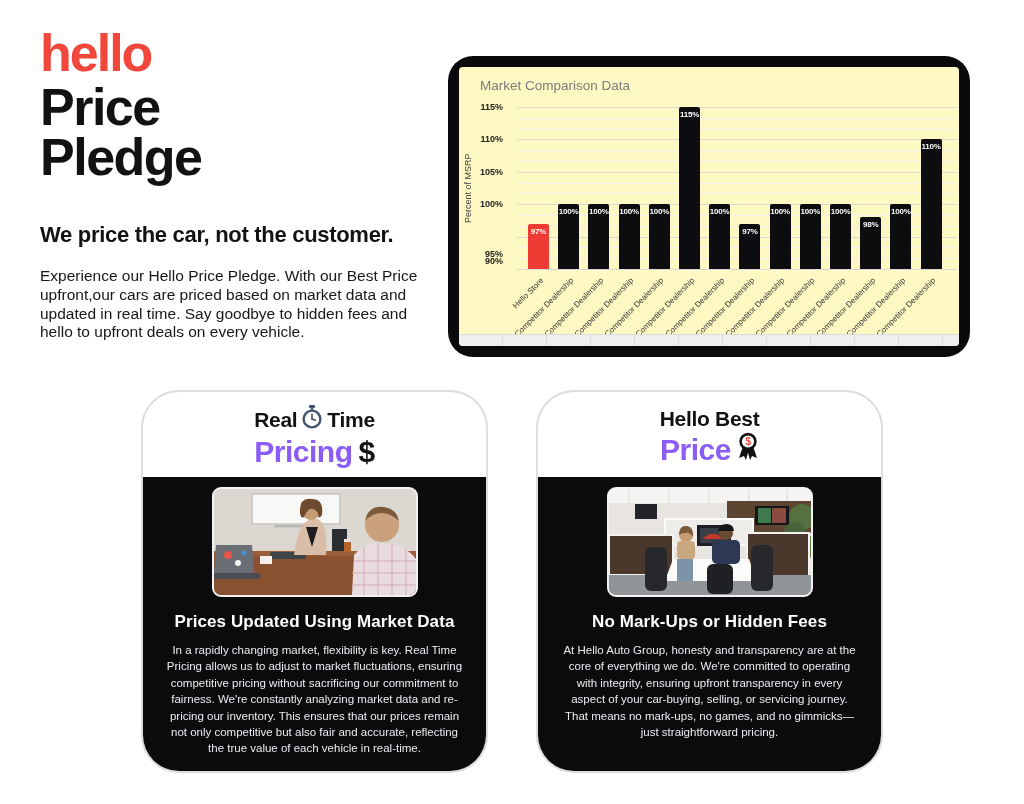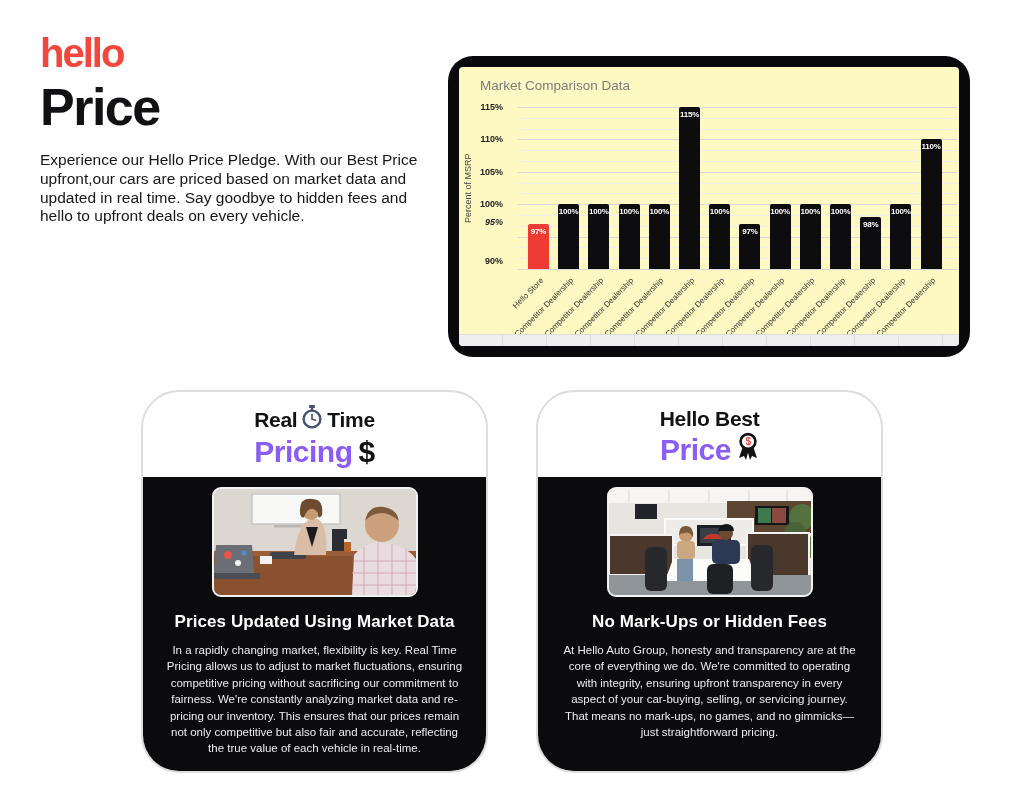--- a/index.html
+++ b/index.html
@@ -1,21 +1,21 @@
 <!DOCTYPE html>
 <html><head>
 <meta charset="utf-8">
 <style>
   html,body{margin:0;padding:0;background:#fff;}
   body{font-family:"Liberation Sans",sans-serif;-webkit-font-smoothing:antialiased;}
   .page{position:relative;width:1024px;height:804px;background:#fff;overflow:hidden;}
 
   
   .intro{position:absolute;left:40px;top:24px;width:412px;}
-  .logo{color:#F2473C;font-size:40px;font-weight:700;line-height:58px;letter-spacing:-2px;}
+  .logo{color:#F2473C;font-size:52px;font-weight:700;line-height:58px;letter-spacing:-2px;}
   .main-title{font-size:52px;font-weight:700;line-height:50px;color:#121215;letter-spacing:-1.5px;}
   .tagline{margin:40px 0 0;font-size:22px;font-weight:700;color:#121215;letter-spacing:-0.3px;}
   .intro-body{margin:19px 0 0;font-size:15.5px;line-height:18.8px;color:#17171a;max-width:402px;}
 
   
   .tablet{position:absolute;left:448px;top:56px;width:522px;height:301px;background:#0a0a0c;border-radius:25px;padding:11px;box-sizing:border-box;}
   .screen{position:relative;width:100%;height:100%;background:#fef9c3;border-radius:4px;overflow:hidden;}
   .chart-title{position:absolute;left:21px;top:11px;font-size:13.5px;color:#7b7b7b;}
   .y-axis-label{position:absolute;left:4px;top:40px;height:162px;display:flex;align-items:center;justify-content:center;writing-mode:vertical-rl;transform:rotate(180deg);font-size:9px;color:#3f3f3f;}
   .plot{position:absolute;left:58px;top:40px;width:440px;height:162px;
@@ -44,33 +44,35 @@
   .card-body{font-size:11.5px;line-height:16.4px;color:#ececf0;margin:0;}
 </style>
 </head>
 <body>
 
 <div class="page">
 
   <header class="intro">
     <div class="logo">hello</div>
     <div class="main-title">Price</div>
+    <div class="main-title">Pledge</div>
+    <p class="tagline">We price the car, not the customer.</p>
     <p class="intro-body">Experience our Hello Price Pledge. With our Best Price upfront,our cars are priced based on market data and updated in real time. Say goodbye to hidden fees and hello to upfront deals on every vehicle.</p>
   </header>
 
   <div class="tablet">
     <div class="screen">
       <div class="chart-title">Market Comparison Data</div>
       <div class="y-axis-label">Percent of MSRP</div>
       <div class="yticks" id="yticks">
           <div class="ytick" style="top: -5px;">115%</div>
           <div class="ytick" style="top: 27.4px;">110%</div>
           <div class="ytick" style="top: 59.8px;">105%</div>
           <div class="ytick" style="top: 92.2px;">100%</div>
-          <div class="ytick" style="top: 110px; font-style: italic;">95%</div>
+          <div class="ytick" style="top: 142px;">95%</div>
           <div class="ytick" style="top: 149px;">90%</div>
         </div>
       <div class="plot" id="plot">
           <div class="gridline" style="top: 0px;"></div>
           <div class="gridline" style="top: 32.4px;"></div>
           <div class="gridline" style="top: 64.8px;"></div>
           <div class="gridline" style="top: 97.2px;"></div>
           <div class="gridline" style="top: 129.6px;"></div>
           <div class="gridline" style="top: 162px;"></div>
           <div class="bar" style="left: 11px; height: 45.36px; background: rgb(238, 59, 51);">

